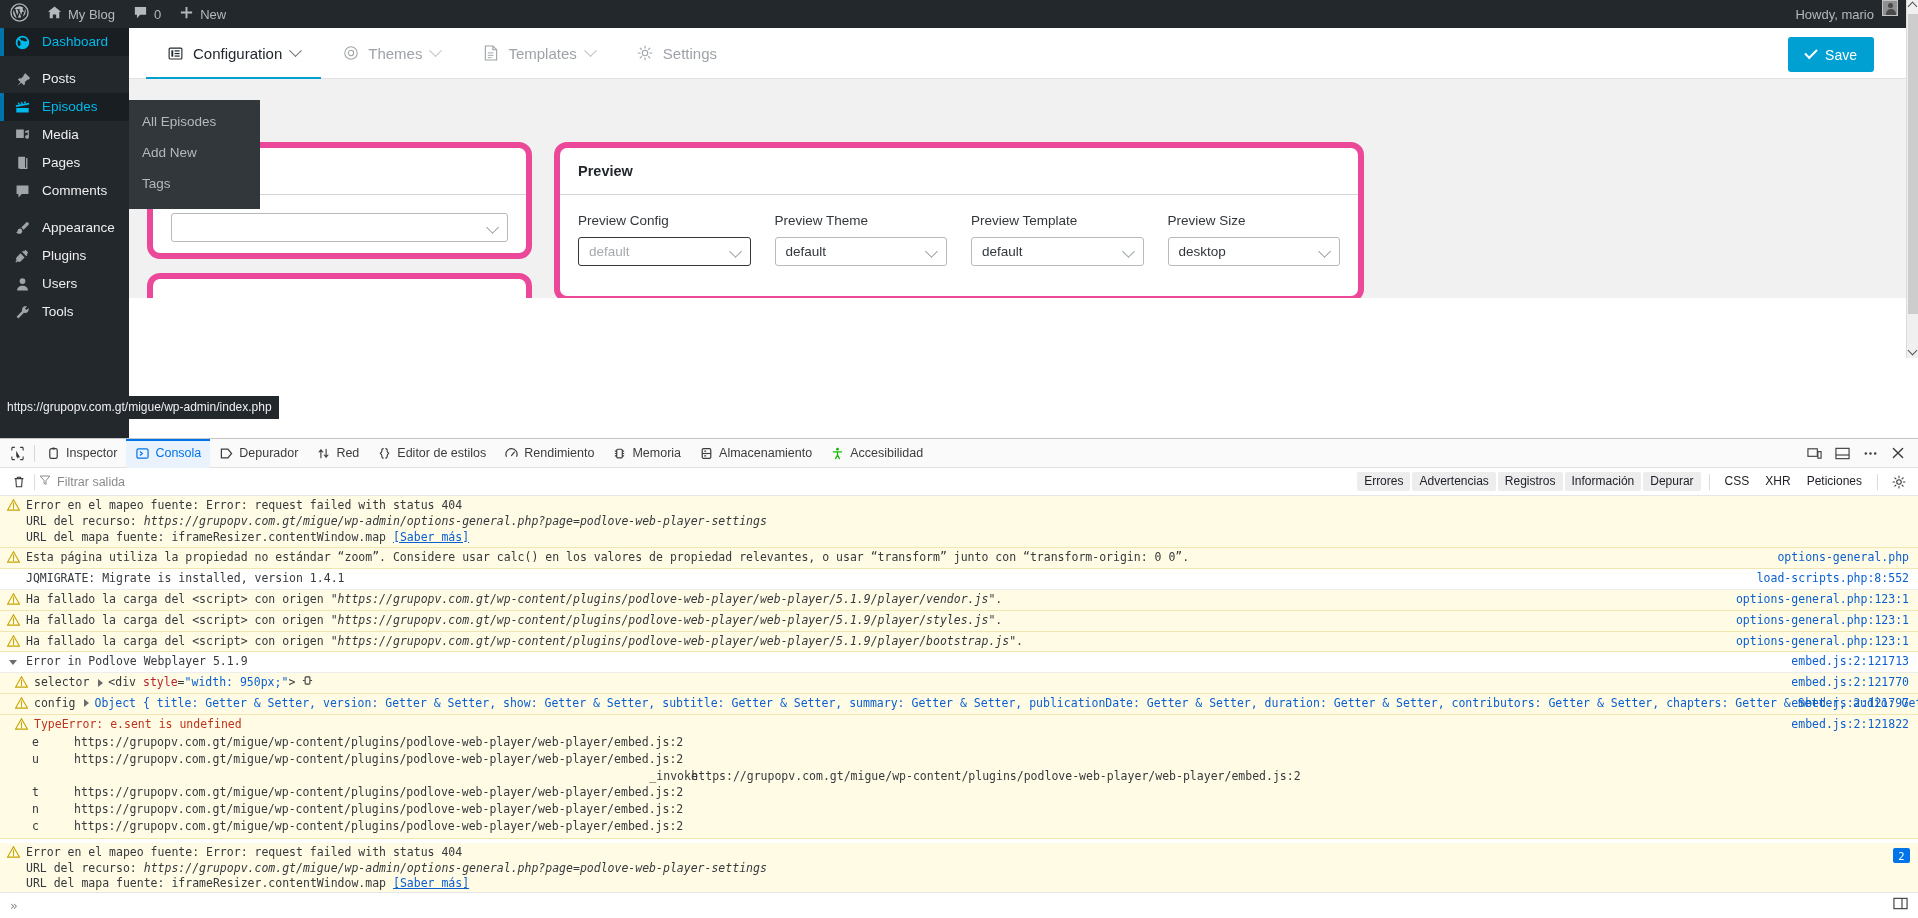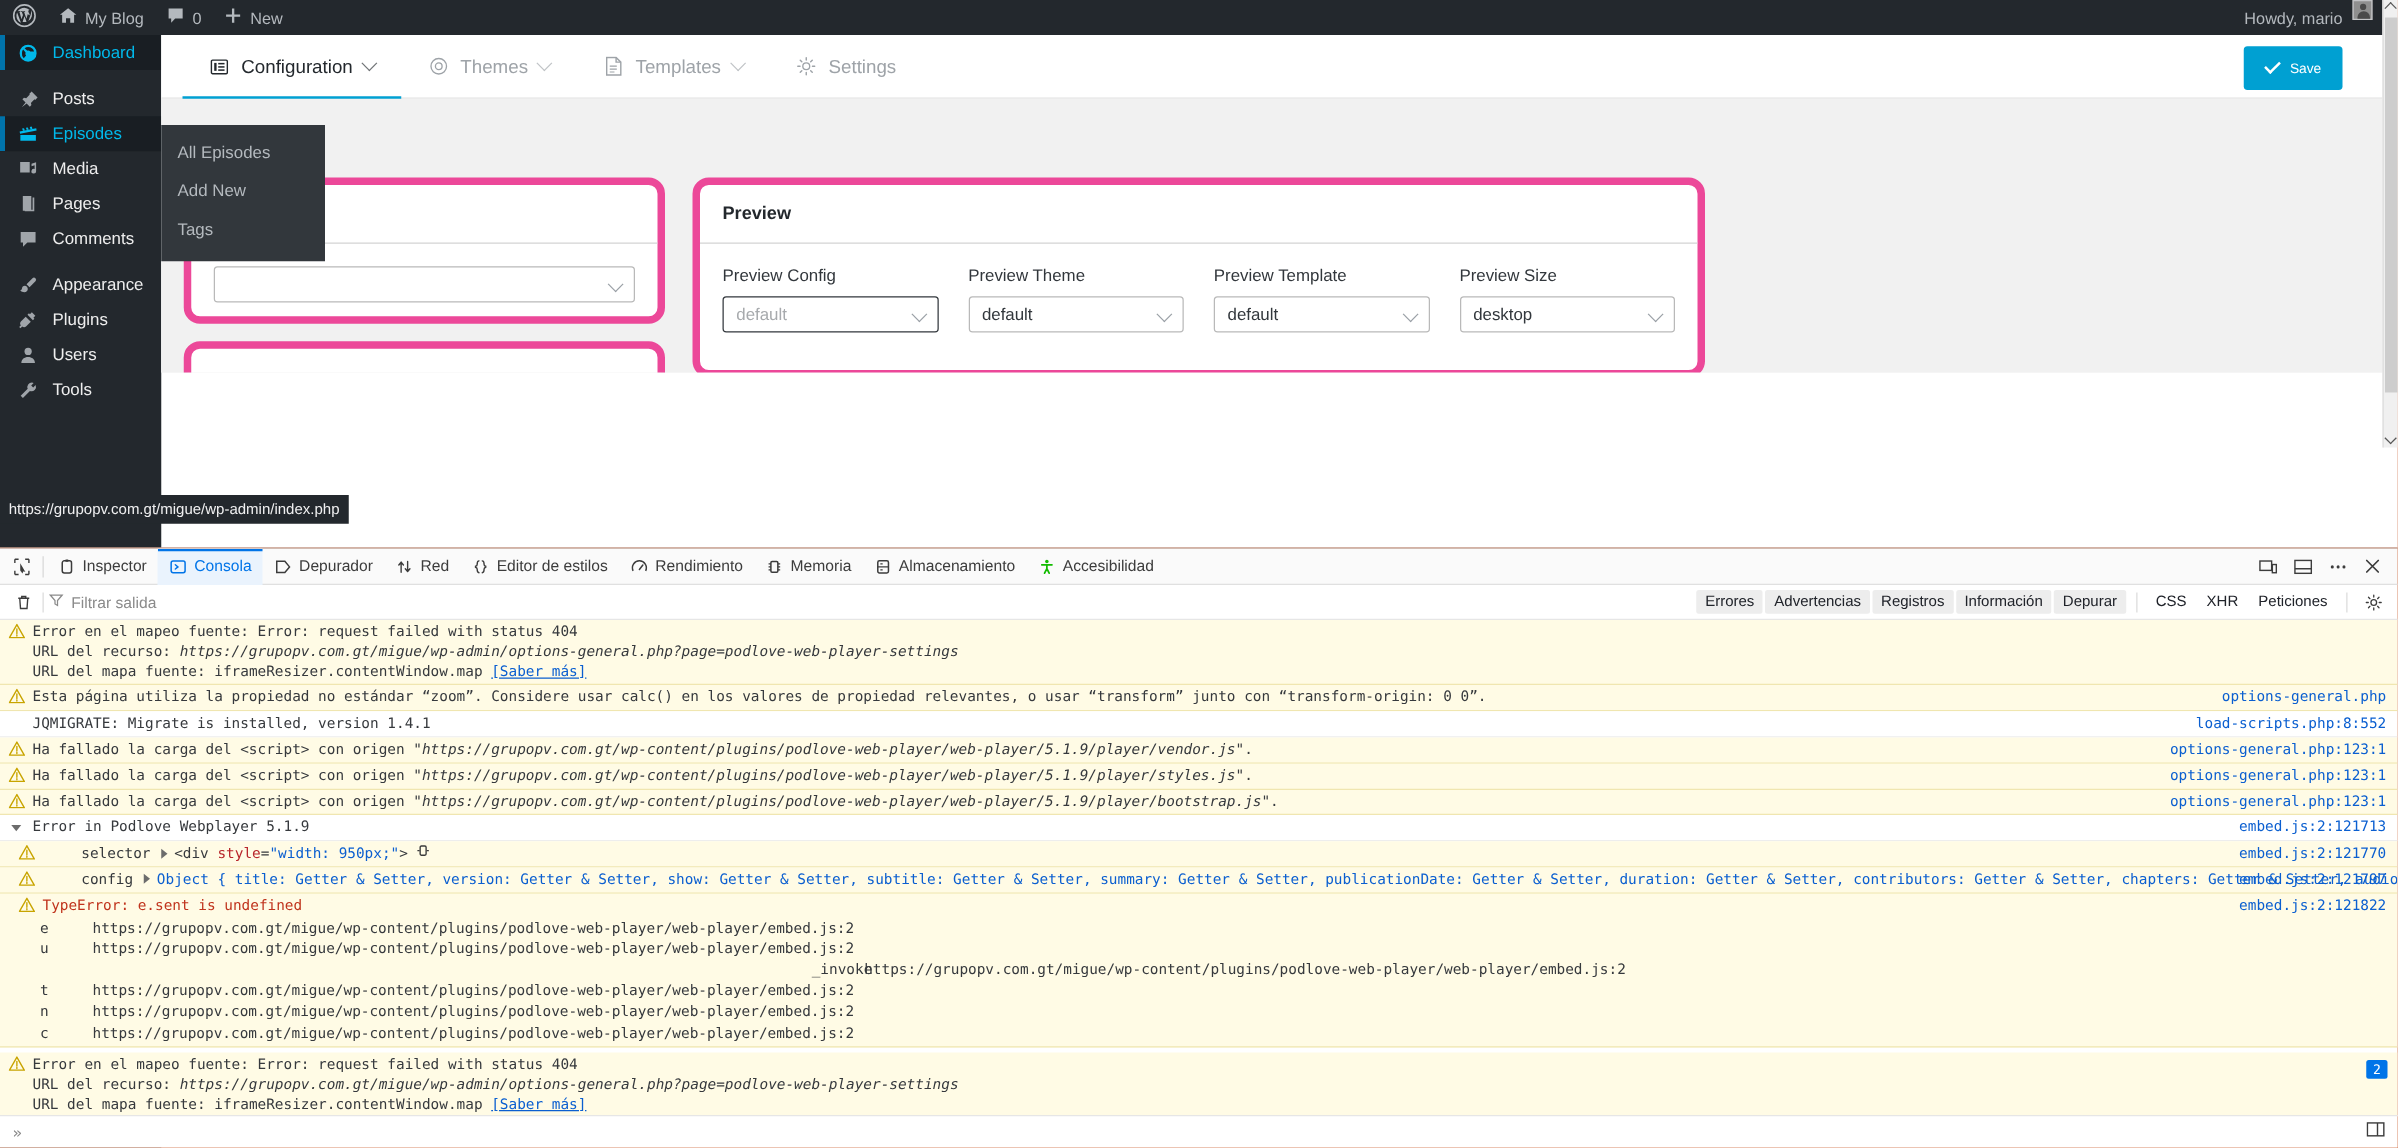--- a/index.html
+++ b/index.html
@@ -85,21 +85,21 @@
   .app-tab .t-icon svg { display: block; }
   .chev {
     width: 9px; height: 9px; border-right: 1.6px solid currentColor;
     border-bottom: 1.6px solid currentColor; transform: rotate(45deg) translate(-2px,-2px);
     opacity: .65;
   }
   #save-button {
     position: absolute; right: 32px; top: 9px;
     height: 35px; padding: 0 17px;
     background: #00a0d2; color: #fff; border: none; border-radius: 3px;
-    font-size: 11px; font-family: inherit;
+    font-size: 14px; font-family: inherit;
     display: flex; align-items: center; gap: 8px;
   }
   .check {
     width: 12px; height: 7px; border-left: 2px solid #fff; border-bottom: 2px solid #fff;
     transform: rotate(-45deg); margin-top: -4px;
   }
 
   #app-body { position: relative; height: 279px; background: #f1f1f1; padding: 17px 0 0 17px; }
 
   
@@ -228,21 +228,21 @@
   .lnk { color: #0b5fd0; text-decoration: underline; }
   .tri {
     width: 0; height: 0; border-left: 5px solid #6c6c6c;
     border-top: 4px solid transparent; border-bottom: 4px solid transparent;
     margin-top: 4px;
   }
   .tri.down {
     border-left: 4px solid transparent; border-right: 4px solid transparent;
     border-top: 5px solid #6c6c6c; border-bottom: none; margin-top: 5px;
   }
-  .obj-name { color: #36393d; margin-left: 31px; }
+  .obj-name { color: #36393d; }
   .obj-blue { color: #0b5fd0; }
   .attr-red { color: #b8262c; }
   .tag-purple { color: #36393d; }
   .err-red { color: #c0341d; }
   .stack { display: flex; font-family: "DejaVu Sans Mono", monospace; font-size: 11.5px; line-height: 11.8px; }
   .stack .fn { width: 66px; flex: none; padding-left: 24px; color: #36393d; }
   .stack .url { color: #36393d; }
   .subrow { padding-left: 8px; }
 
   #dt-bottom {

